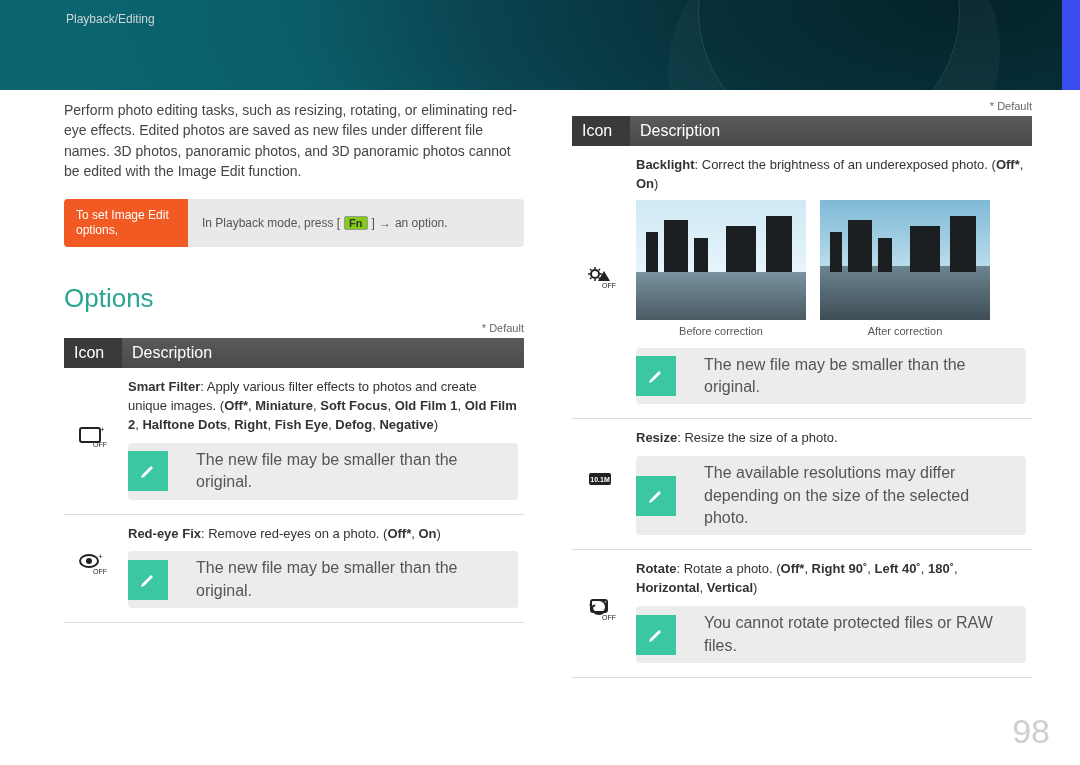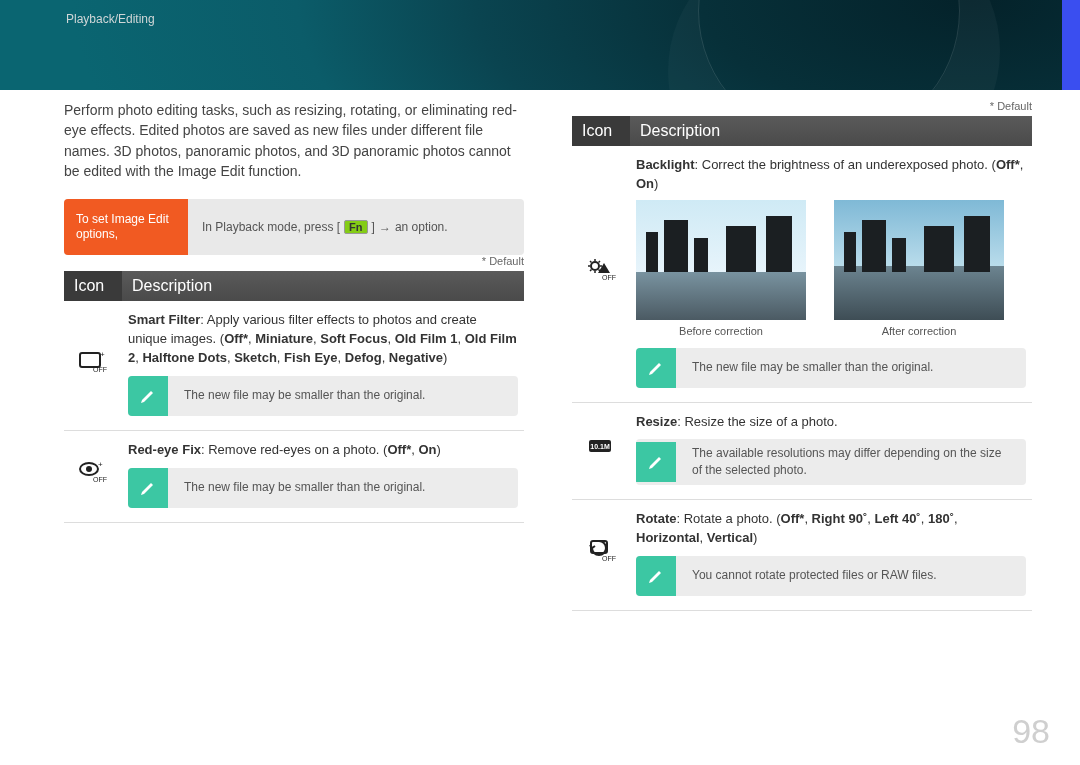--- a/index.html
+++ b/index.html
@@ -6,41 +6,41 @@
   html, body { width: 1080px; height: 765px; font-family: Arial, Helvetica, sans-serif; background: #fff; color: #333; }
   .page { position: relative; width: 1080px; height: 765px; }
   .topbar { position: absolute; top: 0; left: 0; width: 1080px; height: 90px; background: radial-gradient(ellipse 900px 400px at 90% 0%, #04222a 0%, #073039 30%, #0a4450 55%, #0b5c69 75%, #0a6571 100%); overflow: hidden; }
   .topbar::after { content:""; position:absolute; right:120px; top:-120px; width:260px; height:260px; border:1px solid rgba(255,255,255,.12); border-radius:50%; box-shadow: 40px 40px 0 0 rgba(255,255,255,.04), -30px 60px 0 0 rgba(255,255,255,.03); }
   .bluetab { position: absolute; top: 0; right: 0; width: 18px; height: 90px; background: #3a4ef0; }
   .breadcrumb { position: absolute; left: 66px; top: 12px; color: #cfd6d7; font-size: 12px; font-weight: 300; }
   .page-title { position: absolute; left: 64px; top: 34px; color: #3ed6b4; font-size: 34px; font-weight: 300; letter-spacing: .5px; }
   .content { position: absolute; left: 64px; top: 100px; width: 968px; display: flex; gap: 48px; }
   .col { width: 460px; }
   .intro { font-size: 14px; line-height: 1.45; color: #444; margin-bottom: 18px; }
-  .instr-row { display: flex; border-radius: 4px; overflow: hidden; background: #e9e9e9; height: 56px; align-items: stretch; }
+  .instr-row { display: flex; border-radius: 4px; overflow: hidden; background: #e9e9e9; height: 48px; align-items: stretch; }
   .instr-left { background: #f15a22; color: #fff; font-size: 12px; padding: 8px 12px; display: flex; align-items: center; width: 124px; line-height: 1.3; }
   .instr-right { flex: 1; font-size: 12px; color: #555; display: flex; align-items: center; padding: 0 14px; }
   .fn-key { display: inline-block; border: 1px solid #999; border-radius: 2px; padding: 0 4px; font-size: 11px; font-weight: bold; margin: 0 4px; background: #84cc16; color: #333; }
   .arrow { margin: 0 4px; }
   .options-h { color: #2aa58f; font-size: 26px; font-weight: 300; margin-top: 36px; margin-bottom: 8px; }
   .default-note { text-align: right; font-size: 11px; color: #666; margin-bottom: 4px; }
   table.opts { width: 100%; border-collapse: collapse; }
   table.opts th { text-align: left; font-size: 16px; font-weight: normal; color: #fff; padding: 6px 10px; }
   table.opts thead tr { background: linear-gradient(#5a5a5a,#4a4a4a); }
   table.opts th.icon-h { width: 58px; background: #3a3a3a; }
   table.opts td { vertical-align: top; padding: 10px 6px 14px 6px; border-bottom: 1px solid #ddd; font-size: 13px; line-height: 1.45; }
   table.opts td.icon-cell { width: 58px; text-align: center; vertical-align: middle; }
   .row-icon { display: inline-block; width: 30px; height: 24px; }
   .row-icon svg { width: 30px; height: 24px; }
   .note-box { display: flex; align-items: center; background: #ececec; border-radius: 4px; margin-top: 8px; padding: 0; overflow: hidden; min-height: 40px; }
   .note-ico { width: 40px; height: 40px; background: #3cc7a3; display: flex; align-items: center; justify-content: center; flex-shrink: 0; }
   .note-ico svg { width: 20px; height: 20px; fill: #fff; }
-  .note-txt { font-size: 12px; color: #555; padding: 6px 16px; line-height: 1.4; }
+  .note-txt { font-size: 16px; color: #555; padding: 6px 28px; line-height: 1.4; }
   .desc b { font-weight: bold; }
-  .imgrow { display: flex; gap: 28px; margin: 6px 0 6px 0; }
+  .imgrow { display: flex; gap: 14px; margin: 6px 0 6px 0; }
   .fakeimg { width: 170px; height: 120px; position: relative; overflow: hidden; }
   .sky1 { background: linear-gradient(#cfeaf5 0%, #e7f4fb 60%, #7993a0 60%, #4b5a63 100%); }
   .sky2 { background: linear-gradient(#7fb9d6 0%, #b9dceb 55%, #6c8490 55%, #3e4d55 100%); }
   .bld { position:absolute; bottom:48px; background:#1b1f22; }
   .caption { text-align: center; font-size: 11px; color: #555; margin-top: 4px; }
   .pagenum { position: absolute; right: 30px; bottom: 14px; font-size: 34px; color: #cfcfcf; font-weight: 300; }
 </style>
 </head>
 <body>
 
@@ -59,20 +59,21 @@
         <div class="instr-left">To set Image Edit options,</div>
         <div class="instr-right">
           <span>In Playback mode, press [</span>
           <span class="fn-key">Fn</span>
           <span>]</span>
           <span class="arrow">→</span>
           <span>an option.</span>
         </div>
       </div>
 
+      <h2 class="options-h">Options</h2>
       <div class="default-note">* Default</div>
 
       <table class="opts">
         <thead>
             <tr>
           <th class="icon-h">Icon</th>
           <th>Description</th>
         </tr>
           </thead>
         <tbody>
@@ -80,21 +81,21 @@
             <td class="icon-cell">
               <span class="row-icon">
                 <svg viewBox="0 0 30 24">
                     <rect x="2" y="4" width="20" height="14" rx="2" fill="none" stroke="#222" stroke-width="2"></rect>
                     <text x="22" y="8" font-size="8" fill="#222">+</text>
                     <text x="15" y="23" font-size="7" fill="#222">OFF</text>
                   </svg>
               </span>
             </td>
             <td>
-              <div class="desc"><b>Smart Filter</b>: Apply various filter effects to photos and create unique images. (<b>Off*</b>, <b>Miniature</b>, <b>Soft Focus</b>, <b>Old Film 1</b>, <b>Old Film 2</b>, <b>Halftone Dots</b>, <b>Sketch</b>, <b>Fish Eye</b>, <b>Defog</b>, <b>Negative</b>)</div>
+              <div class="desc"><b>Smart Filter</b>: Apply various filter effects to photos and create unique images. (<b>Off*</b>, <b>Miniature</b>, <b>Soft Focus</b>, <b>Old Film 1</b>, <b>Old Film 2</b>, <b>Halftone Dots</b>, <b>Right</b>, <b>Fish Eye</b>, <b>Defog</b>, <b>Negative</b>)</div>
               <div class="note-box">
                 <div class="note-ico">
                     <svg viewBox="0 0 20 20">
                       <path d="M3 17l3-1 9-9-2-2-9 9-1 3z"></path>
                     </svg>
                   </div>
                 <div class="note-txt">The new file may be smaller than the original.</div>
               </div>
             </td>
           </tr>

